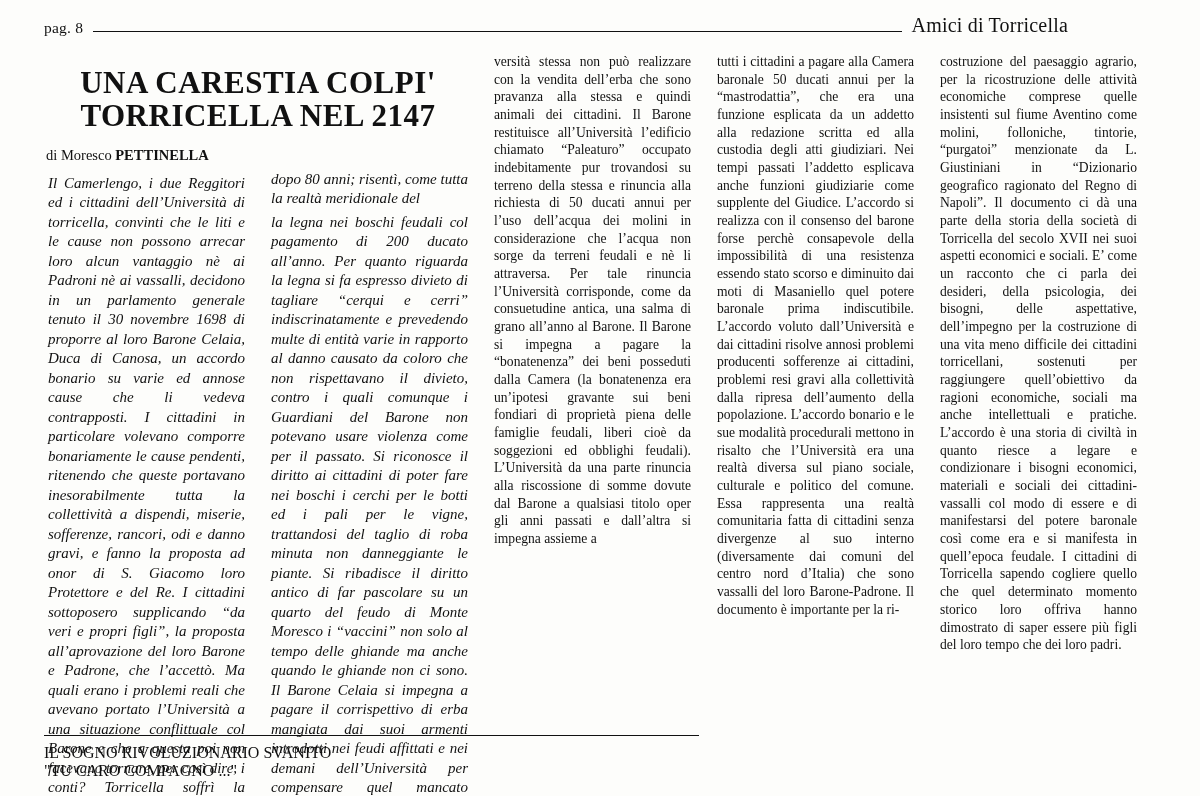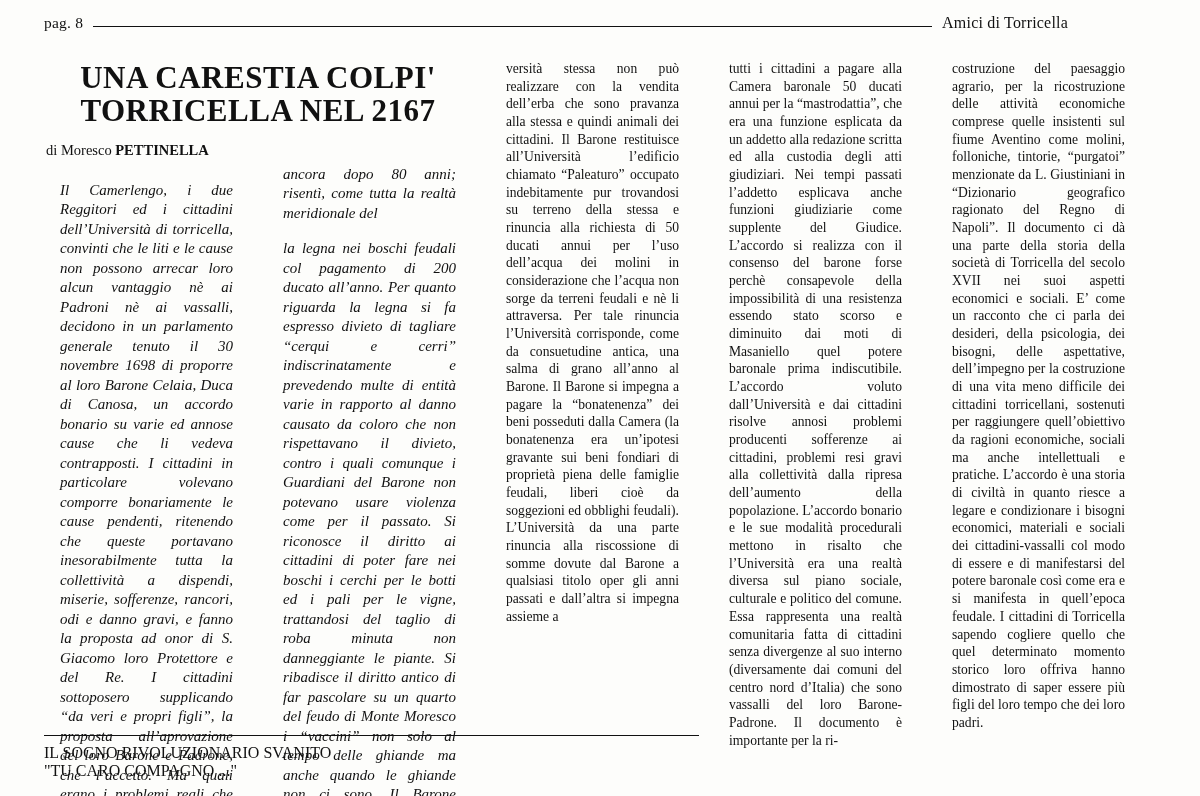--- a/index.html
+++ b/index.html
@@ -19,21 +19,21 @@
   
   .runhead {
     display:flex;
     align-items:flex-end;
     justify-content:space-between;
     font-size:15.5px;
     letter-spacing:.2px;
     padding-bottom:2px;
   }
   .runhead .left { white-space:nowrap; }
-  .runhead .right { white-space:nowrap; font-size:16px; }
+  .runhead .right { white-space:nowrap; font-size:20px; }
   .runhead .rule {
     flex:1 1 auto;
     height:0;
     border-bottom:1.6px solid #111;
     margin:0 10px 5px 10px;
   }
   
   .body-grid {
     display:grid;
     grid-template-columns: 205px 205px 205px 205px 205px;
@@ -68,21 +68,21 @@
     font-style:italic;
     -webkit-hyphens:auto;
   }
   .flow {
     text-align:justify;
     font-size:13.6px;
     line-height:1.30;
     hyphens:auto;
     -webkit-hyphens:auto;
   }
-  .flow p, .twocol-flow p { margin:16px; text-indent:0; }
+  .flow p, .twocol-flow p { margin:4px; text-indent:0; }
   
   .banner-wrap {
     position:absolute;
     left:44px;
     bottom:16px;
     width:655px;
     margin-top:31px;
   }
   .banner-wrap .rule { border-top:1.6px solid #111; }
 </style>
@@ -95,21 +95,21 @@
     <div class="left">pag. 8</div>
     <div class="rule"></div>
     <div class="right">Amici di Torricella</div>
   </div>
 
   <div class="body-grid">
 
     <div class="col span2">
       <div class="headline">
         <div>UNA CARESTIA COLPI'</div>
-        <div>TORRICELLA NEL 2167</div>
+        <div>TORRICELLA NEL 2147</div>
       </div>
       <div class="byline">
         <span>di Moresco </span><span class="sur">PETTINELLA</span>
       </div>
       <div class="twocol-flow">
         <p>Il Camerlengo, i due Reggitori ed i cittadini dell’Università di torricella, convinti che le liti e le cause non possono arrecar loro alcun vantaggio nè ai Padroni nè ai vassalli, decidono in un parlamento generale tenuto il 30 novembre 1698 di proporre al loro Barone Celaia, Duca di Canosa, un accordo bonario su varie ed annose cause che li vedeva contrapposti. I cittadini in particolare volevano comporre bonariamente le cause pendenti, ritenendo che queste portavano inesorabilmente tutta la collettività a dispendi, miserie, sofferenze, rancori, odi e danno gravi, e fanno la proposta ad onor di S. Giacomo loro Protettore e del Re. I cittadini sottoposero supplicando “da veri e propri figli”, la proposta all’aprovazione del loro Barone e Padrone, che l’accettò. Ma quali erano i problemi reali che avevano portato l’Università a una situazione conflittuale col Barone e che a questa poi non facevano tornare, per così dire, i conti? Torricella soffrì la carestia del 1623 con conseguenze pesanti ancora dopo 80 anni; risentì, come tutta la realtà meridionale del</p>
         <p>la legna nei boschi feudali col pagamento di 200 ducato all’anno. Per quanto riguarda la legna si fa espresso divieto di tagliare “cerqui e cerri” indiscrinatamente e prevedendo multe di entità varie in rapporto al danno causato da coloro che non rispettavano il divieto, contro i quali comunque i Guardiani del Barone non potevano usare violenza come per il passato. Si riconosce il diritto ai cittadini di poter fare nei boschi i cerchi per le botti ed i pali per le vigne, trattandosi del taglio di roba minuta non danneggiante le piante. Si ribadisce il diritto antico di far pascolare su un quarto del feudo di Monte Moresco i “vaccini” non solo al tempo delle ghiande ma anche quando le ghiande non ci sono. Il Barone Celaia si impegna a pagare il corrispettivo di erba mangiata dai suoi armenti introdotti nei feudi affittati e nei demani dell’Università per compensare quel mancato guadagno che l’Uni-</p>
       </div>
     </div>
 

